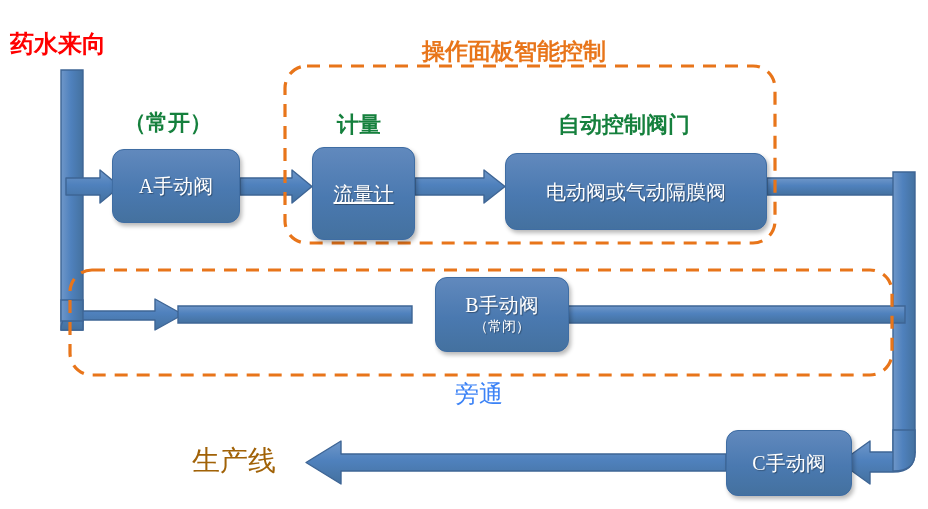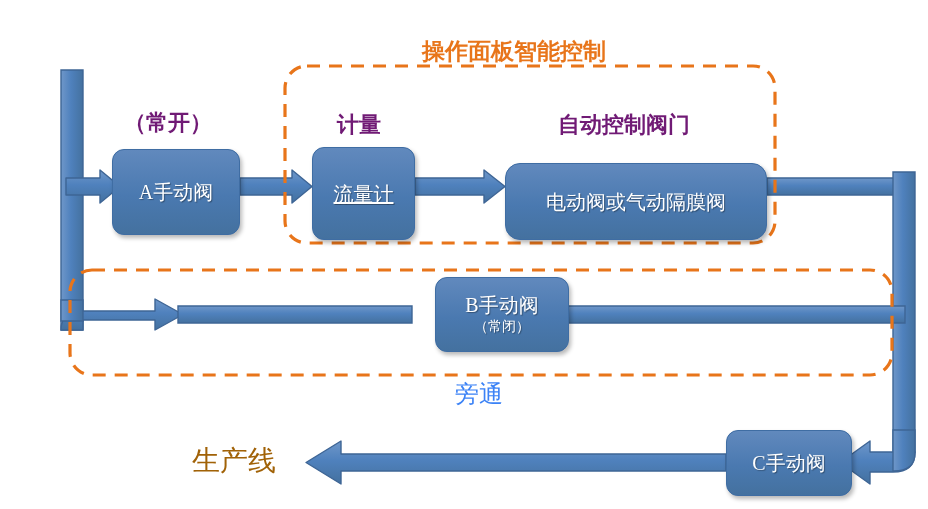--- a/index.html
+++ b/index.html
@@ -58,21 +58,21 @@
     white-space: nowrap;
     z-index: 6;
   }
   .cap-red {
     color: #ff0000;
     font-weight: bold;
     font-size: 24px;
     font-family: "Liberation Sans", "DejaVu Sans", sans-serif;
   }
   .cap-green {
-    color: #701a75;
+    color: #15803d;
     font-weight: bold;
     font-size: 22px;
     font-family: Liberation Sans, sans-serif;
   }
   .cap-orange {
     color: #e8751a;
     font-weight: bold;
     font-size: 23px;
     font-family: "Liberation Sans", "DejaVu Sans", sans-serif;
   }
@@ -157,38 +157,39 @@
 
     <g>
       <rect x="285" y="66" width="490" height="177" rx="22" ry="22" fill="none" stroke="#e8751a" stroke-width="3.2" stroke-dasharray="13 9" stroke-linecap="butt"></rect>
     </g>
 
     <g>
       <rect x="70" y="270" width="822" height="105" rx="22" ry="22" fill="none" stroke="#e8751a" stroke-width="3.2" stroke-dasharray="13 9" stroke-linecap="butt"></rect>
     </g>
   </svg>
 
+  <div class="caption cap-red" style="left:10px; top:28px;">药水来向</div>
 
   <div class="caption cap-orange" style="left:422px; top:36px;">操作面板智能控制</div>
 
   <div class="caption cap-green" style="left:124px; top:108px;">（常开）</div>
 
   <div class="caption cap-green" style="left:337px; top:110px;">计量</div>
 
   <div class="caption cap-green" style="left:558px; top:110px;">自动控制阀门</div>
 
-  <div class="node-box" style="left:112px; top:149px; width:128px; height:86px;">
+  <div class="node-box" style="left:112px; top:149px; width:128px; height:74px;">
     <div class="node-title">A手动阀</div>
   </div>
 
   <div class="node-box" style="left:312px; top:147px; width:103px; height:93px;text-decoration:underline;">
     <div class="node-title">流量计</div>
   </div>
 
-  <div class="node-box" style="left:505px; top:163px; width:262px; height:77px;border-radius:15px;">
+  <div class="node-box" style="left:505px; top:153px; width:262px; height:77px;">
     <div class="node-title">电动阀或气动隔膜阀</div>
   </div>
 
   <div class="node-box" style="left:412px; top:277px; width:134px; height:75px;margin-left:23px;">
     <div class="node-title">B手动阀</div>
     <div class="node-sub">（常闭）</div>
   </div>
 
   <div class="caption cap-orange-sm" style="left:455px; top:378px;">旁通</div>
 

